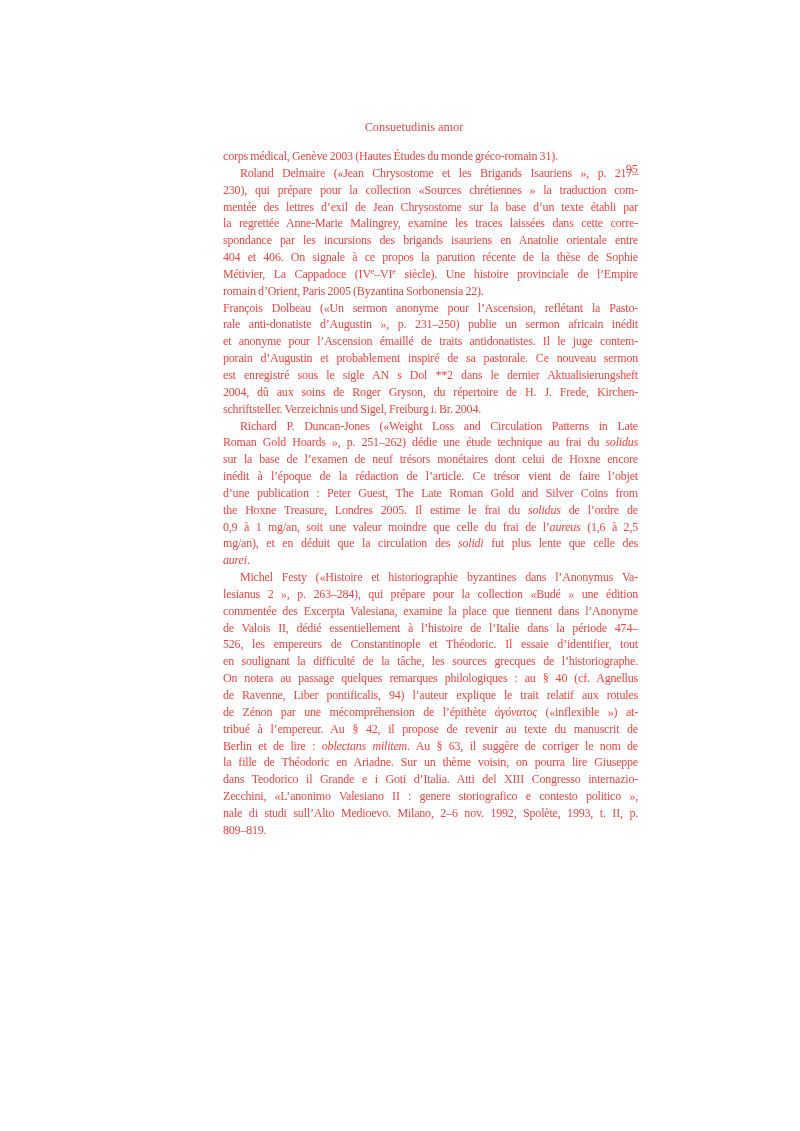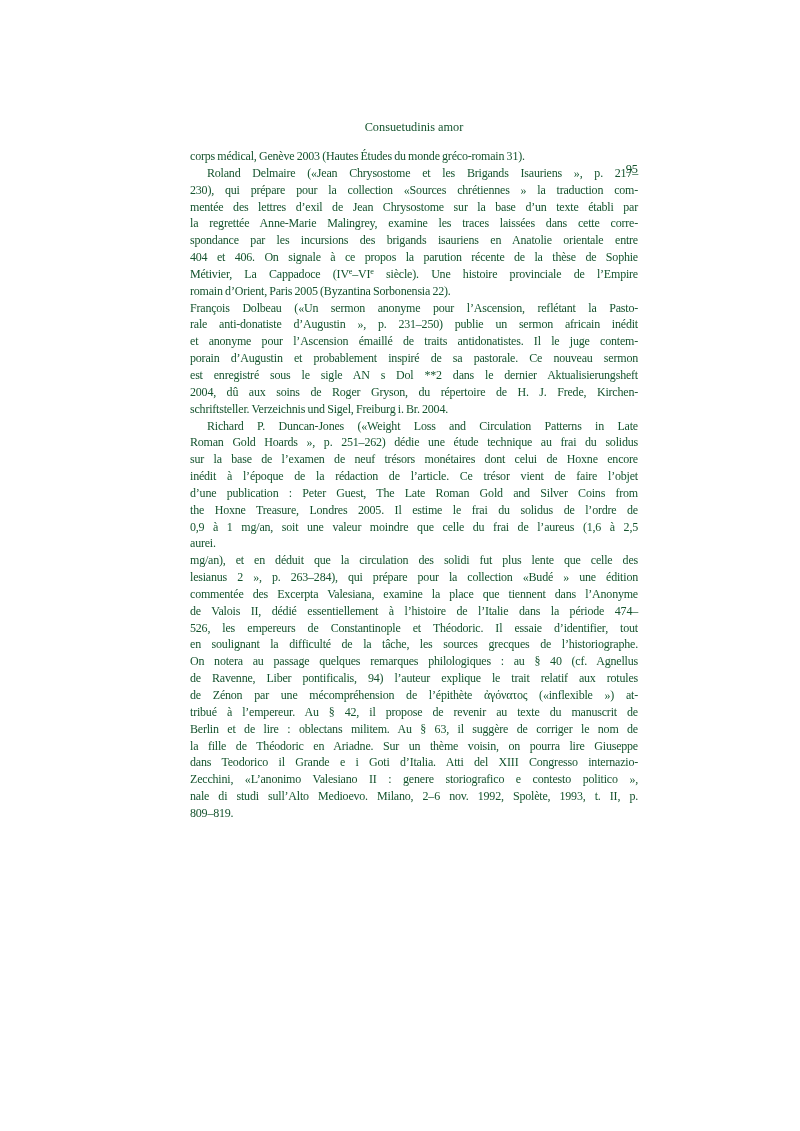--- a/index.html
+++ b/index.html
@@ -9,21 +9,21 @@
     width: 800px;
     height: 1131px;
     overflow: hidden;
   }
   .page {
     position: relative;
     width: 800px;
     height: 867px;
     background: #ffffff;
     font-family: "Liberation Serif", "DejaVu Serif", serif;
-    color: #14532d;
+    color: #ef4444;
   }
   .running-header {
     position: absolute;
     left: 190px;
     top: 119px;
     width: 448px;
     height: 16px;
     font-size: 12.3px;
     line-height: 16px;
   }
@@ -52,35 +52,37 @@
   }
   .paragraph {
     margin: 0;
     padding: 0;
   }
   .line {
     text-align: justify;
     text-align-last: justify;
     height: 16.85px;
     white-space: normal;
+    margin-left: 33px;
   }
   .line.last {
     text-align-last: left;
   }
   .line.indent {
     padding-left: 17px;
   }
   .line sup {
     font-size: 0.68em;
     line-height: 0;
     vertical-align: baseline;
     position: relative;
     top: -0.42em;
   }
   .line .it {
+    font-style: italic;
   }
 </style>
 </head>
 <body>
 
 <div class="page">
   <div class="running-header">
     <div class="running-title">Consuetudinis amor</div>
     <div class="page-number">95</div>
   </div>
@@ -108,24 +110,25 @@
         <div class="line last"><span>schriftsteller. Verzeichnis und Sigel, Freiburg i. Br. 2004.</span></div>
       </div>
       <div class="paragraph">
         <div class="line indent"><span>Richard P. Duncan-Jones («Weight Loss and Circulation Patterns in Late</span></div>
         <div class="line"><span>Roman Gold Hoards », p. 251–262) dédie une étude technique au frai du </span><span class="it">solidus</span></div>
         <div class="line"><span>sur la base de l’examen de neuf trésors monétaires dont celui de Hoxne encore</span></div>
         <div class="line"><span>inédit à l’époque de la rédaction de l’article. Ce trésor vient de faire l’objet</span></div>
         <div class="line"><span>d’une publication : Peter Guest, The Late Roman Gold and Silver Coins from</span></div>
         <div class="line"><span>the Hoxne Treasure, Londres 2005. Il estime le frai du </span><span class="it">solidus</span><span> de l’ordre de</span></div>
         <div class="line"><span>0,9 à 1 mg/an, soit une valeur moindre que celle du frai de l’</span><span class="it">aureus</span><span> (1,6 à 2,5</span></div>
+        <div class="line"><span>mg/an), et en déduit que la circulation des </span><span class="it">solidi</span><span> fut plus lente que celle des</span></div>
         <div class="line last"><span class="it">aurei</span><span>.</span></div>
-        <div class="line"><span>mg/an), et en déduit que la circulation des </span><span class="it">solidi</span><span> fut plus lente que celle des</span></div>
       </div>
       <div class="paragraph">
+        <div class="line indent"><span>Michel Festy («Histoire et historiographie byzantines dans l’Anonymus Va-</span></div>
         <div class="line"><span>lesianus 2 », p. 263–284), qui prépare pour la collection «Budé » une édition</span></div>
         <div class="line"><span>commentée des Excerpta Valesiana, examine la place que tiennent dans l’Anonyme</span></div>
         <div class="line"><span>de Valois II, dédié essentiellement à l’histoire de l’Italie dans la période 474–</span></div>
         <div class="line"><span>526, les empereurs de Constantinople et Théodoric. Il essaie d’identifier, tout</span></div>
         <div class="line"><span>en soulignant la difficulté de la tâche, les sources grecques de l’historiographe.</span></div>
         <div class="line"><span>On notera au passage quelques remarques philologiques : au § 40 (cf. Agnellus</span></div>
         <div class="line"><span>de Ravenne, Liber pontificalis, 94) l’auteur explique le trait relatif aux rotules</span></div>
         <div class="line"><span>de Zénon par une mécompréhension de l’épithète </span><span class="it">ἀγόνατος</span><span> («inflexible ») at-</span></div>
         <div class="line"><span>tribué à l’empereur. Au § 42, il propose de revenir au texte du manuscrit de</span></div>
         <div class="line"><span>Berlin et de lire : </span><span class="it">oblectans militem</span><span>. Au § 63, il suggère de corriger le nom de</span></div>

